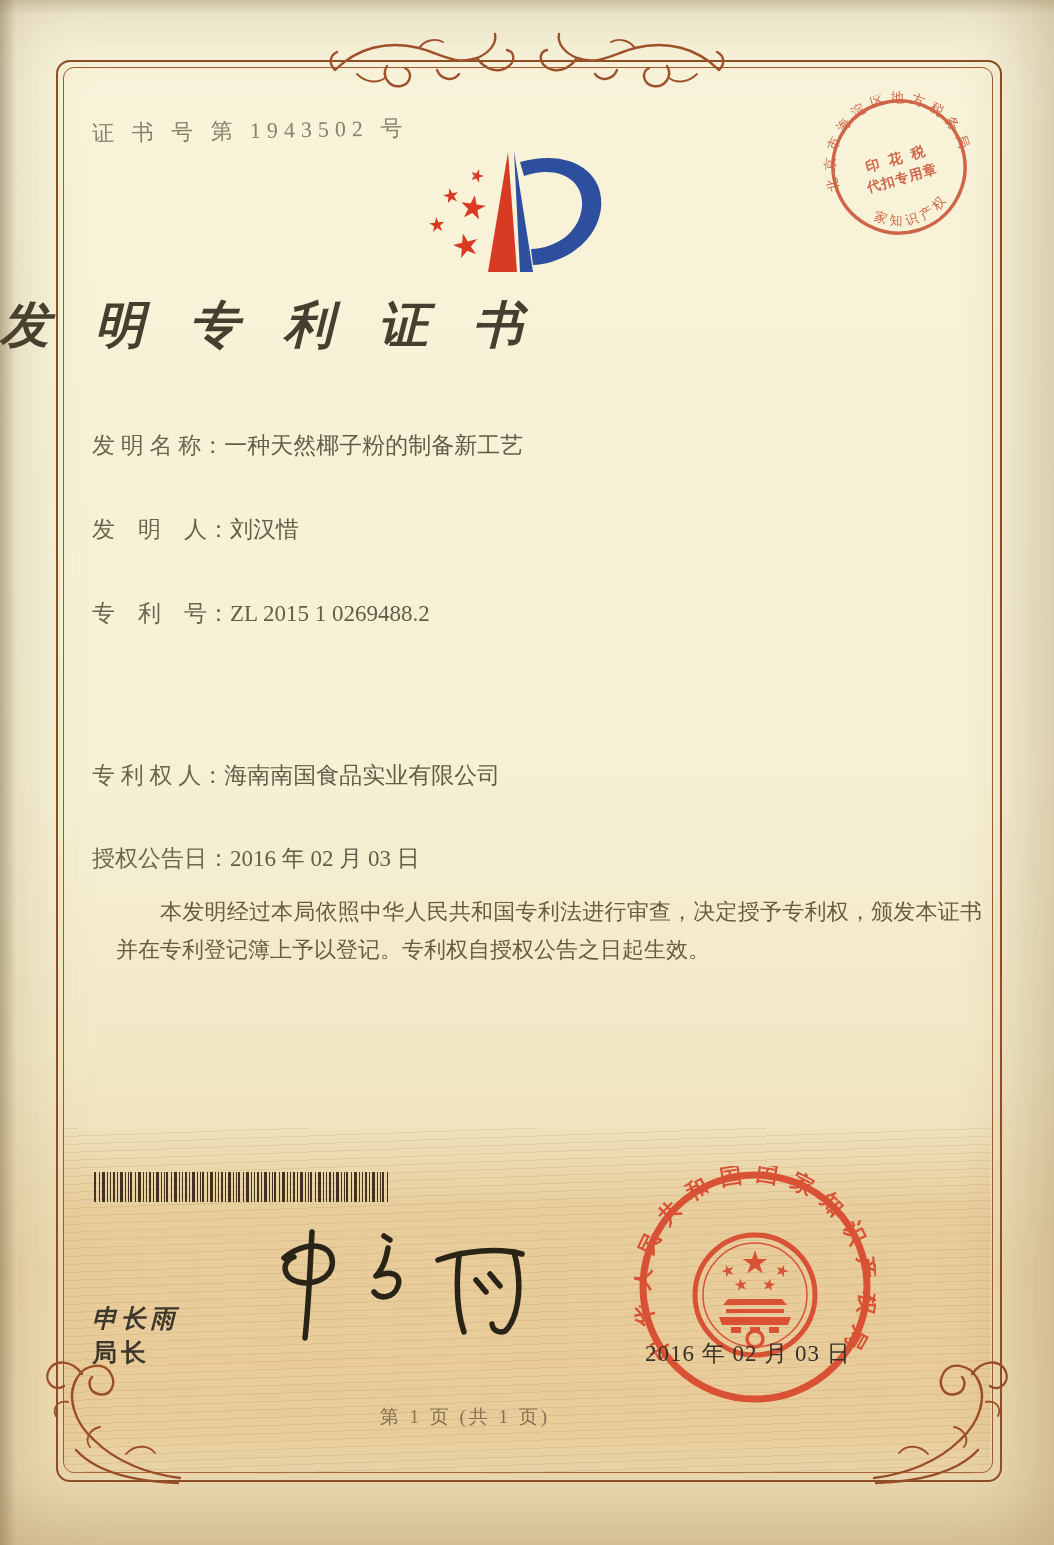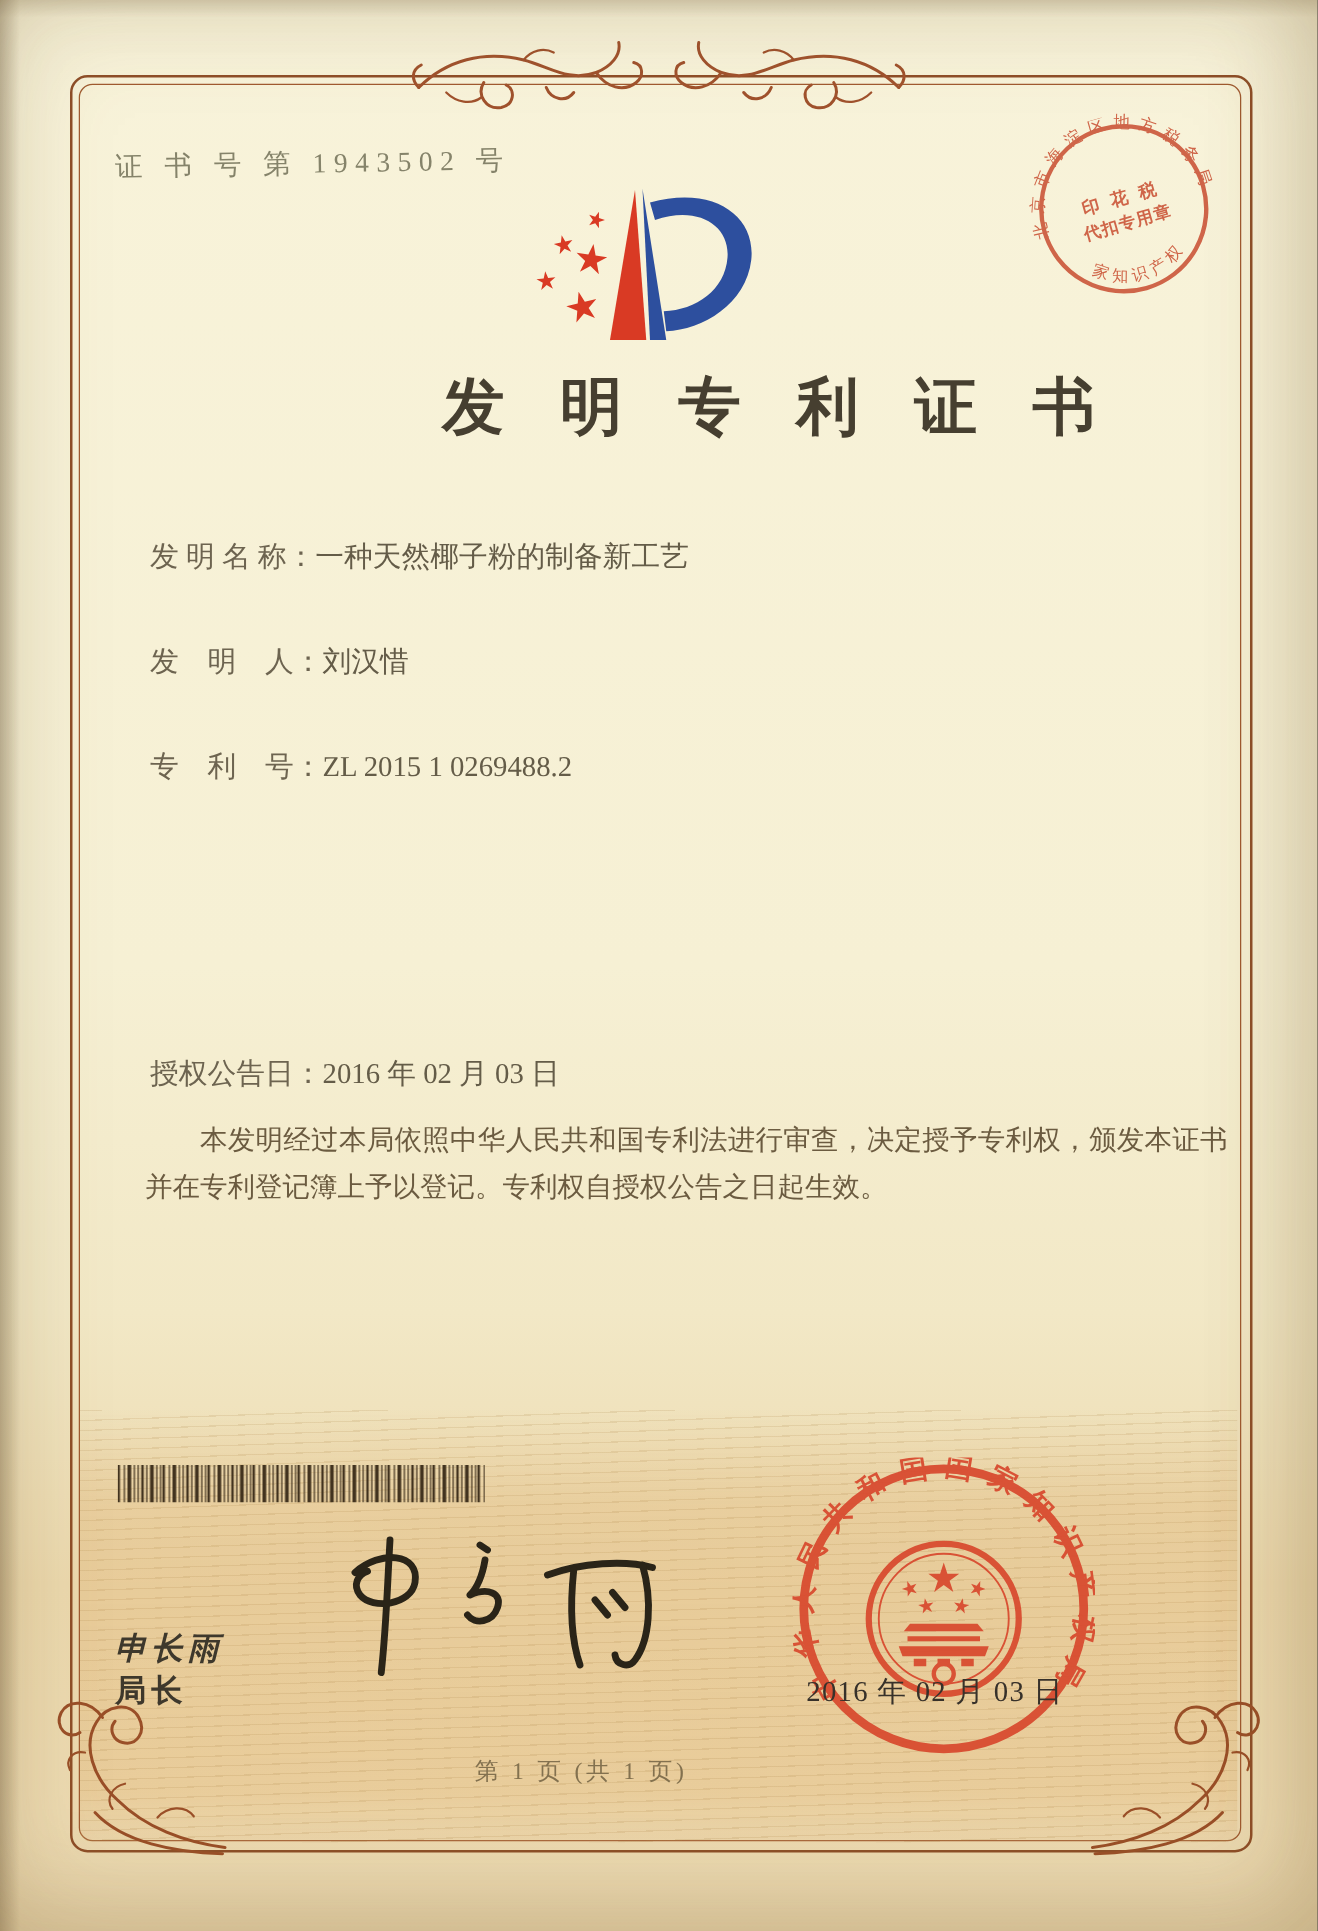--- a/index.html
+++ b/index.html
@@ -24,23 +24,23 @@
     border-radius:0 0 10px 10px;}
   .dragons{position:absolute;left:327px;top:18px;width:400px;height:95px;z-index:2;}
   .corner{position:absolute;width:155px;height:155px;z-index:2;}
   .corner.bl{left:30px;top:1332px;}
   .corner.br{left:869px;top:1332px;transform:scaleX(-1);}
   .cert-no{position:absolute;left:92px;top:116px;font-size:22px;letter-spacing:6px;
     color:#85836a;transform:rotate(-1deg);z-index:2;}
   .tax-stamp{position:absolute;left:824px;top:92px;width:150px;height:150px;
     transform:rotate(-16deg);z-index:3;opacity:.92;}
   .logo{position:absolute;left:420px;top:146px;width:185px;height:150px;z-index:2;}
-  .title{position:absolute;left:0;top:292px;width:892px;text-align:right;
-    font-size:50px;font-weight:600;letter-spacing:16px;color:#463f30;z-index:2;}
-  .row{position:absolute;left:92px;font-size:23px;color:#6d6450;z-index:2;white-space:nowrap;margin-left:28px;}
+  .title{position:absolute;left:0;top:292px;width:892px;text-align:left;
+    font-size:50px;font-weight:600;letter-spacing:16px;color:#463f30;z-index:2;font-style:italic;}
+  .row{position:absolute;left:92px;font-size:23px;color:#6d6450;z-index:2;white-space:nowrap;}
   .row .val{color:#645c48;}
   .paras{position:absolute;left:92px;top:893px;width:866px;font-size:22px;
     line-height:38px;color:#6b5b40;text-align:justify;z-index:2;margin-left:24px;}
   .paras p{margin:0;text-indent:2em;}
   .barcode{position:absolute;left:94px;top:1172px;width:294px;height:30px;z-index:2;}
   .director-label,.director-name{position:absolute;left:92px;z-index:3;
     font-family:"Liberation Sans","DejaVu Sans",sans-serif;font-size:25px;
     letter-spacing:4px;color:#3e382c;font-weight:600;}
   .director-label{top:1336px;}
   .director-name{top:1302px;font-style:italic;}
@@ -131,20 +131,23 @@
 
   <div class="row" style="top:430px">
     <span class="lbl">发 明 名 称：</span><span class="val">一种天然椰子粉的制备新工艺</span>
   </div>
   <div class="row" style="top:514px">
     <span class="lbl">发　明　人：</span><span class="val">刘汉惜</span>
   </div>
   <div class="row" style="top:598px">
     <span class="lbl">专　利　号：</span><span class="val">ZL 2015 1 0269488.2</span>
   </div>
+  <div class="row" style="top:760px">
+    <span class="lbl">专 利 权 人：</span><span class="val">海南南国食品实业有限公司</span>
+  </div>
   <div class="row" style="top:843px">
     <span class="lbl">授权公告日：</span><span class="val">2016 年 02 月 03 日</span>
   </div>
 
   <div class="paras">
     <p>本发明经过本局依照中华人民共和国专利法进行审查，决定授予专利权，颁发本证书并在专利登记簿上予以登记。专利权自授权公告之日起生效。</p>
   </div>
 
   <svg class="barcode" viewBox="0 0 294 30" preserveAspectRatio="none">
     <defs>

